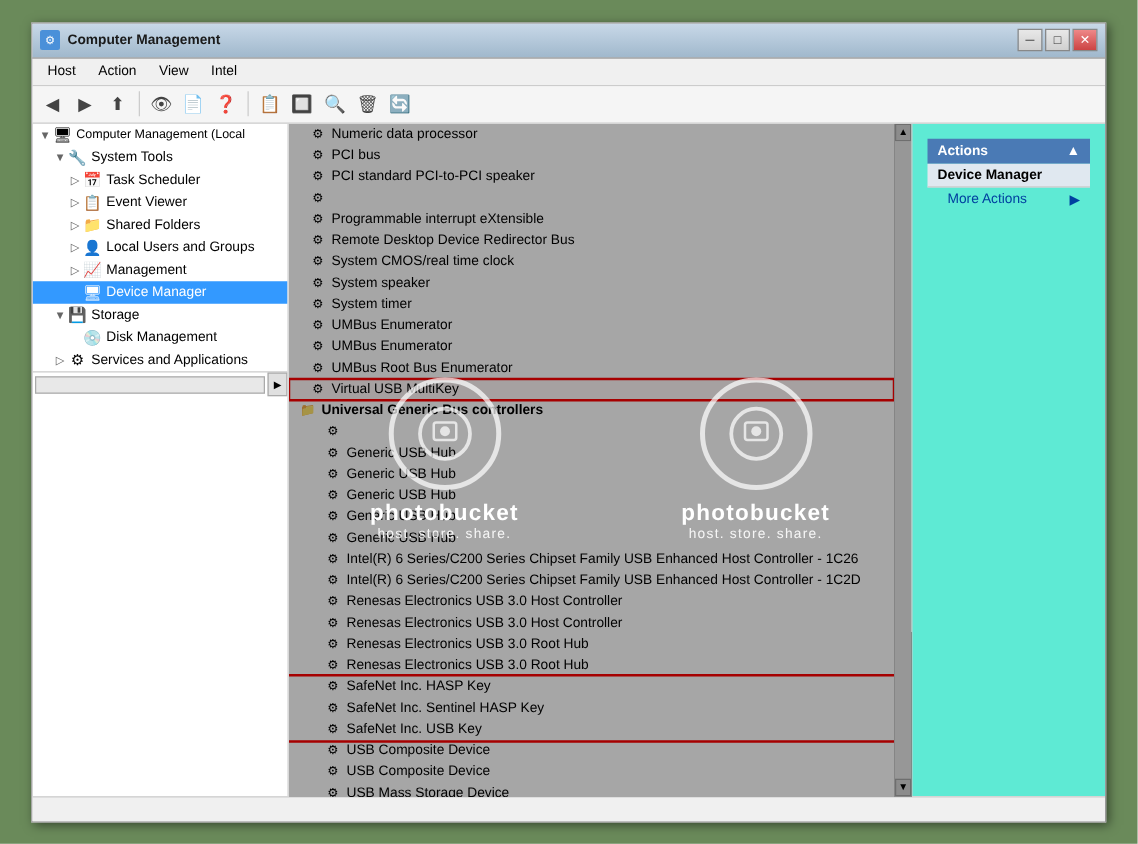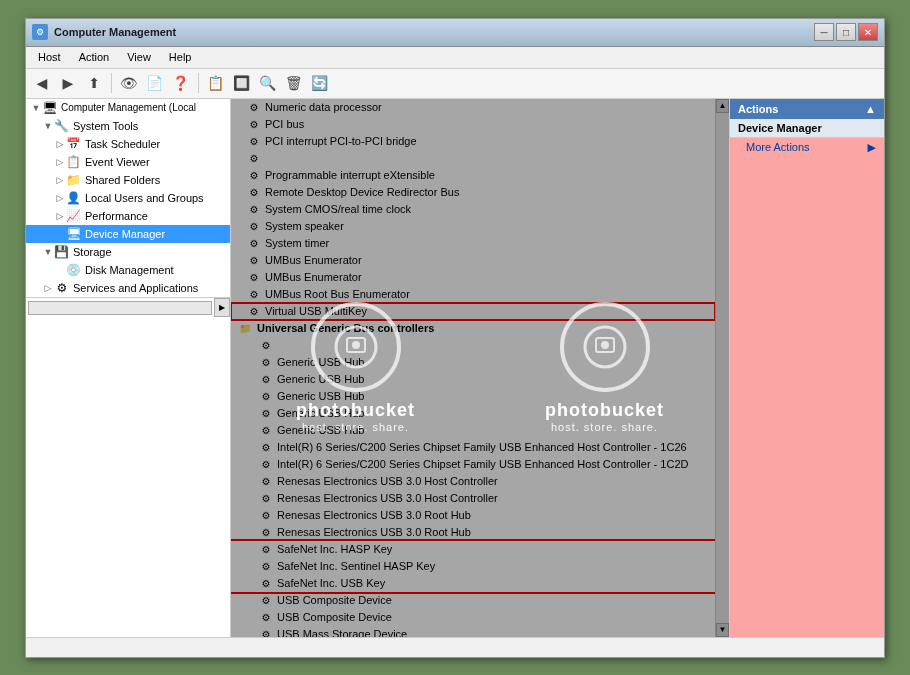--- a/index.html
+++ b/index.html
@@ -170,23 +170,23 @@
       height: 14px;
       margin-right: 4px;
       flex-shrink: 0;
       display: flex;
       align-items: center;
       justify-content: center;
       font-size: 10px;
     }
     .right-panel {
       width: 155px;
-      background: #fca5a5;
+      background: #5eead4;
       border-left: 1px solid #ccc;
-      padding: 0;
+      padding: 12px;
     }
     .actions-header {
       background: #4a7ab5;
       color: white;
       padding: 4px 8px;
       font-size: 11px;
       font-weight: bold;
       display: flex;
       justify-content: space-between;
       align-items: center;
@@ -277,21 +277,21 @@
       <div class="title-btn">─</div>
       <div class="title-btn">□</div>
       <div class="title-btn close">✕</div>
     </div>
   </div>
 
   <div class="menu-bar">
     <div class="menu-item">Host</div>
     <div class="menu-item">Action</div>
     <div class="menu-item">View</div>
-    <div class="menu-item">Help</div>
+    <div class="menu-item">Intel</div>
   </div>
 
   <div class="toolbar">
     <div class="toolbar-btn">◀</div>
     <div class="toolbar-btn">▶</div>
     <div class="toolbar-btn">⬆</div>
     <div class="toolbar-separator"></div>
     <div class="toolbar-btn">👁</div>
     <div class="toolbar-btn">📄</div>
     <div class="toolbar-btn">❓</div>
@@ -333,21 +333,21 @@
         <div class="tree-label">Shared Folders</div>
       </div>
       <div class="tree-item" style="padding-left:28px;">
         <div class="tree-toggle">▷</div>
         <div class="tree-icon">👤</div>
         <div class="tree-label">Local Users and Groups</div>
       </div>
       <div class="tree-item" style="padding-left:28px;">
         <div class="tree-toggle">▷</div>
         <div class="tree-icon">📈</div>
-        <div class="tree-label">Performance</div>
+        <div class="tree-label">Management</div>
       </div>
       <div class="tree-item selected" style="padding-left:28px;">
         <div class="tree-toggle">&nbsp;</div>
         <div class="tree-icon">🖥</div>
         <div class="tree-label">Device Manager</div>
       </div>
       <div class="tree-item" style="padding-left:16px;">
         <div class="tree-toggle">▼</div>
         <div class="tree-icon">💾</div>
         <div class="tree-label">Storage</div>
@@ -375,21 +375,21 @@
         <div class="device-list-item" style="padding-left:16px;">
           <div class="device-icon">⚙</div>
           <span>Numeric data processor</span>
         </div>
         <div class="device-list-item" style="padding-left:16px;">
           <div class="device-icon">⚙</div>
           <span>PCI bus</span>
         </div>
         <div class="device-list-item" style="padding-left:16px;">
           <div class="device-icon">⚙</div>
-          <span>PCI interrupt PCI-to-PCI bridge</span>
+          <span>PCI standard PCI-to-PCI speaker</span>
         </div>
         <div class="device-list-item" style="padding-left:16px;">
           <div class="device-icon">⚙</div>
         </div>
         <div class="device-list-item" style="padding-left:16px;">
           <div class="device-icon">⚙</div>
           <span>Programmable interrupt eXtensible</span>
         </div>
         <div class="device-list-item" style="padding-left:16px;">
           <div class="device-icon">⚙</div>

